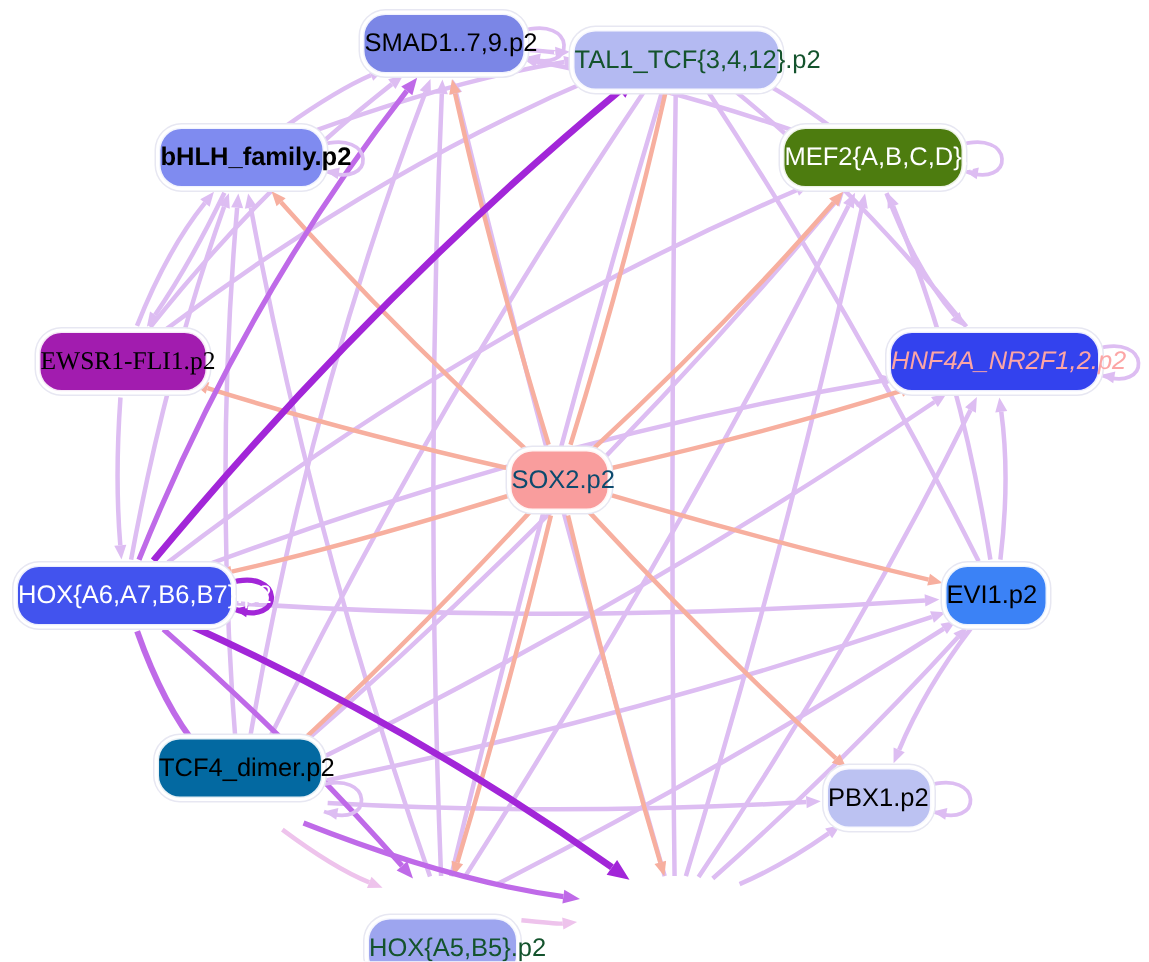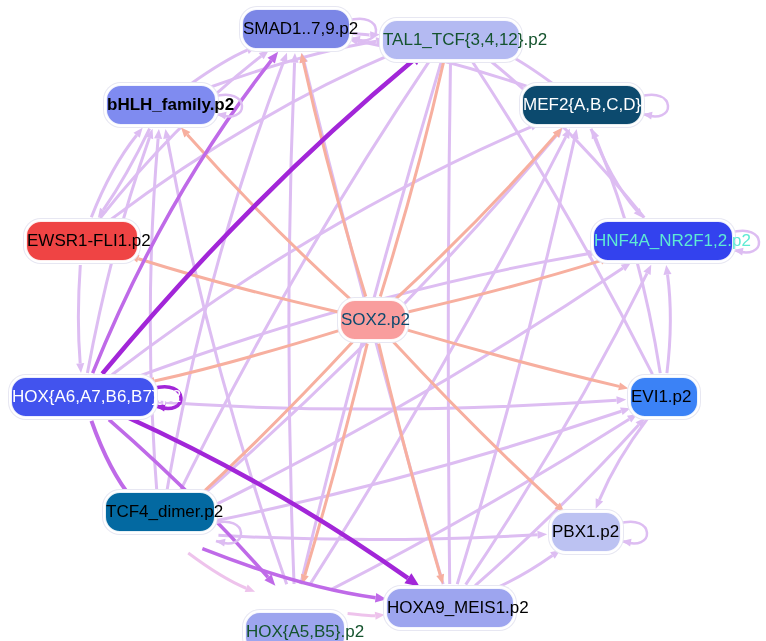--- a/index.html
+++ b/index.html
@@ -164,43 +164,40 @@
 
   <div class="node" style="left: 296px; top: 29px; width: 106px; height: 38px; background: rgb(123, 134, 230); color: rgb(0, 0, 0);">
       <span>SMAD1..7,9.p2</span>
     </div>
   <div class="node" style="left: 451px; top: 40px; width: 136px; height: 38px; background: rgb(180, 186, 242); color: #14532d;">
       <span>TAL1_TCF{3,4,12}.p2</span>
     </div>
   <div class="node" style="left: 161px; top: 105px; width: 108px; height: 38px; background: rgb(127, 139, 240); color: rgb(0, 0, 0); font-weight: bold;">
       <span>bHLH_family.p2</span>
     </div>
-  <div class="node" style="left: 582px; top: 105px; width: 118px; height: 38px; background: #0c4a6e; color: rgb(255, 255, 255);">
+  <div class="node" style="left: 582px; top: 105px; width: 118px; height: 38px; background: #4d7c0f; color: rgb(255, 255, 255);">
       <span>MEF2{A,B,C,D}.p2</span>
     </div>
-  <div class="node" style="left: 82px; top: 241px; width: 110px; height: 38px; background: #ef4444; color: rgb(0, 0, 0);">
+  <div class="node" style="left: 82px; top: 241px; width: 110px; height: 38px; background: #a21caf; color: rgb(0, 0, 0); font-family: Liberation Serif, serif;">
       <span>EWSR1-FLI1.p2</span>
     </div>
-  <div class="node" style="left: 663px; top: 241px; width: 138px; height: 38px; background: rgb(51, 66, 238); color: #5eead4;">
+  <div class="node" style="left: 663px; top: 241px; width: 138px; height: 38px; background: rgb(51, 66, 238); color: #fca5a5; font-style: italic;">
       <span>HNF4A_NR2F1,2.p2</span>
     </div>
   <div class="node" style="left: 373px; top: 320px; width: 64px; height: 38px; background: rgb(249, 157, 157); color: #0c4a6e;">
       <span>SOX2.p2</span>
     </div>
   <div class="node" style="left: 83px; top: 397px; width: 142px; height: 38px; background: rgb(66, 83, 238); color: rgb(255, 255, 255);">
       <span>HOX{A6,A7,B6,B7}.p2</span>
     </div>
   <div class="node" style="left: 664px; top: 397px; width: 66px; height: 38px; background: #3b82f6; color: rgb(0, 0, 0);">
       <span>EVI1.p2</span>
     </div>
   <div class="node" style="left: 160px; top: 512px; width: 108px; height: 38px; background: #0369a1; color: rgb(0, 0, 0);">
       <span>TCF4_dimer.p2</span>
     </div>
   <div class="node" style="left: 586px; top: 532px; width: 68px; height: 38px; background: rgb(188, 194, 242); color: rgb(0, 0, 0);">
       <span>PBX1.p2</span>
     </div>
   <div class="node" style="left: 295px; top: 632px; width: 98px; height: 38px; background: rgb(157, 165, 239); color: #14532d;">
       <span>HOX{A5,B5}.p2</span>
-    </div>
-  <div class="node" style="left: 450px; top: 608px; width: 126px; height: 38px; background: rgb(157, 165, 239); color: rgb(0, 0, 0);">
-      <span>HOXA9_MEIS1.p2</span>
     </div>
 </div>
 
 </body></html>

